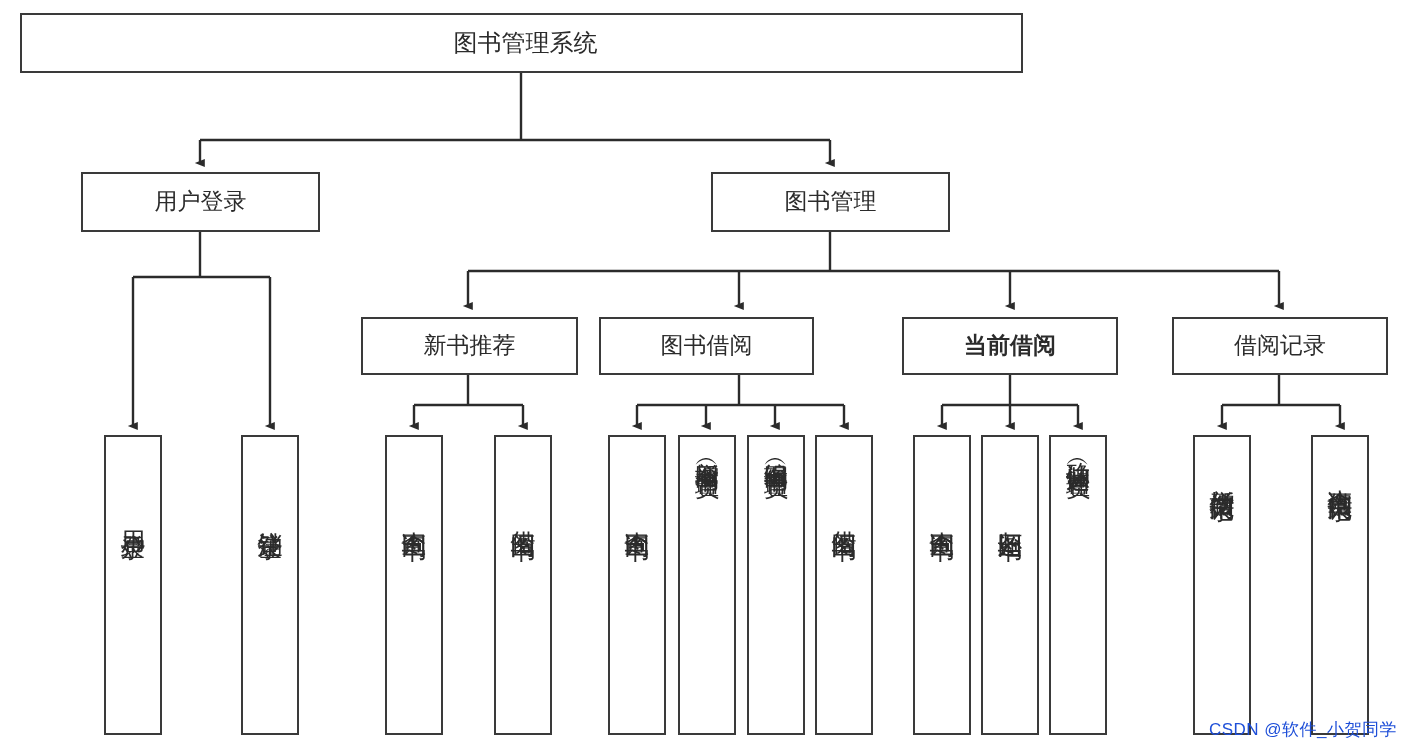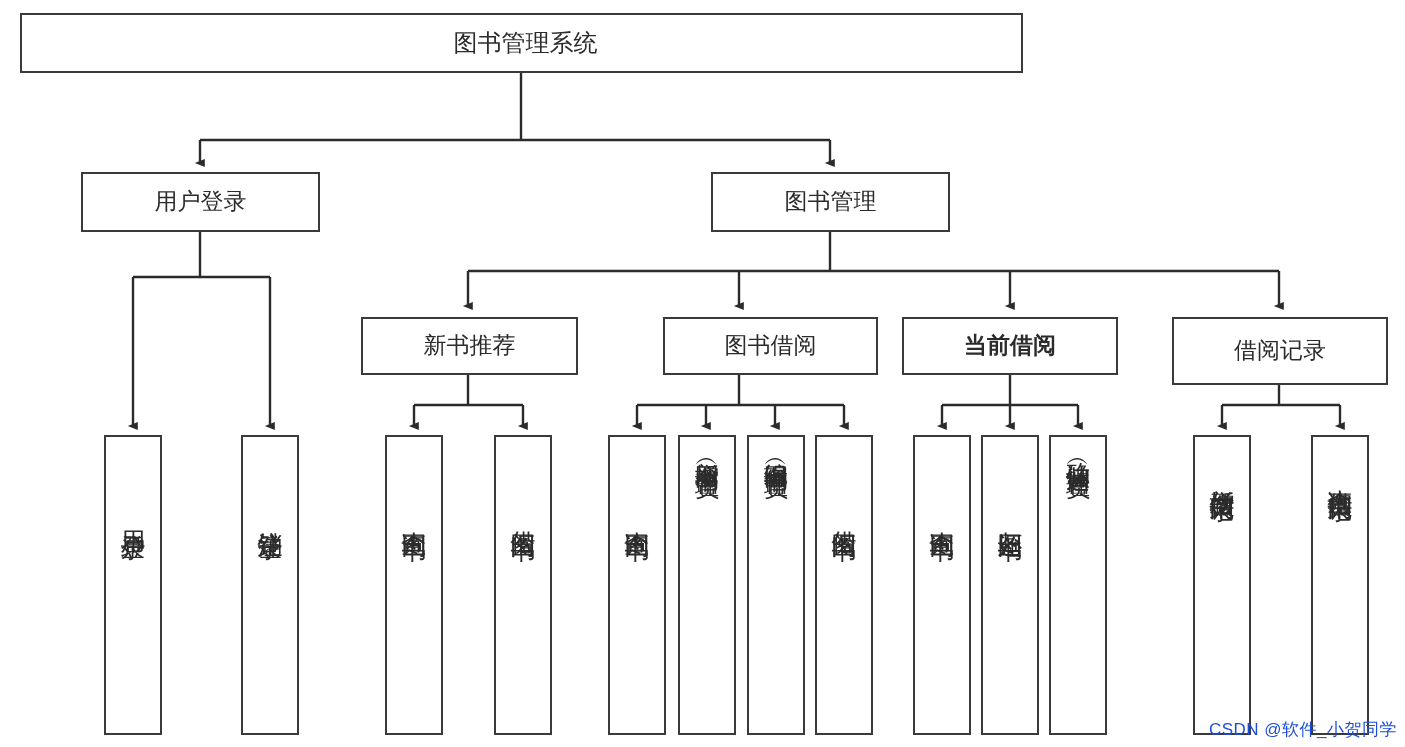--- a/index.html
+++ b/index.html
@@ -138,27 +138,27 @@
   <div class="node h" style="left:81px; top:172px; width:239px; height:60px;">
     <span class="label">用户登录</span>
   </div>
   <div class="node h" style="left:361px; top:317px; width:217px; height:58px;">
     <span class="label">新书推荐</span>
   </div>
 
   <div class="node h" style="left:711px; top:172px; width:239px; height:60px;">
     <span class="label">图书管理</span>
   </div>
-  <div class="node h" style="left:663px; top:317px; width:215px; height:58px;">
+  <div class="node h" style="left:599px; top:317px; width:215px; height:58px;">
     <span class="label">图书借阅</span>
   </div>
   <div class="node h" style="left:902px; top:317px; width:216px; height:58px;font-weight:bold;">
     <span class="label">当前借阅</span>
   </div>
-  <div class="node h" style="left:1172px; top:317px; width:216px; height:68px;">
+  <div class="node h" style="left:1172px; top:317px; width:216px; height:58px;">
     <span class="label">借阅记录</span>
   </div>
 
   <div class="node v" style="left:104px; top:435px; width:58px; height:300px; padding-top:74px;">
     <span class="label">用户登录</span>
   </div>
   <div class="node v" style="left:241px; top:435px; width:58px; height:300px; padding-top:74px;">
     <span class="label">注销登录</span>
   </div>
 

